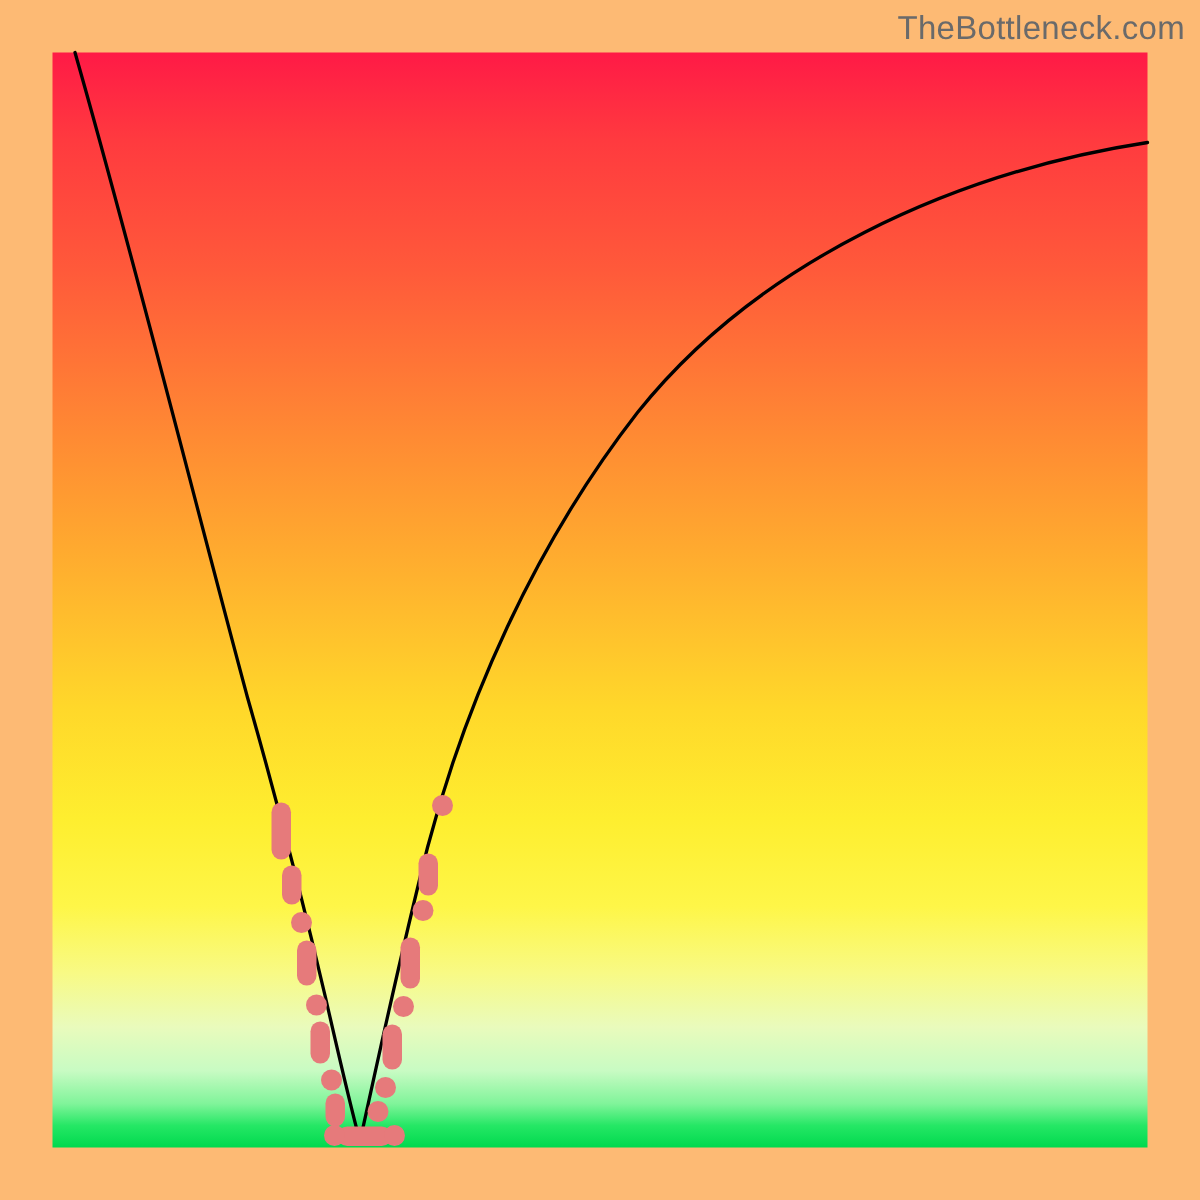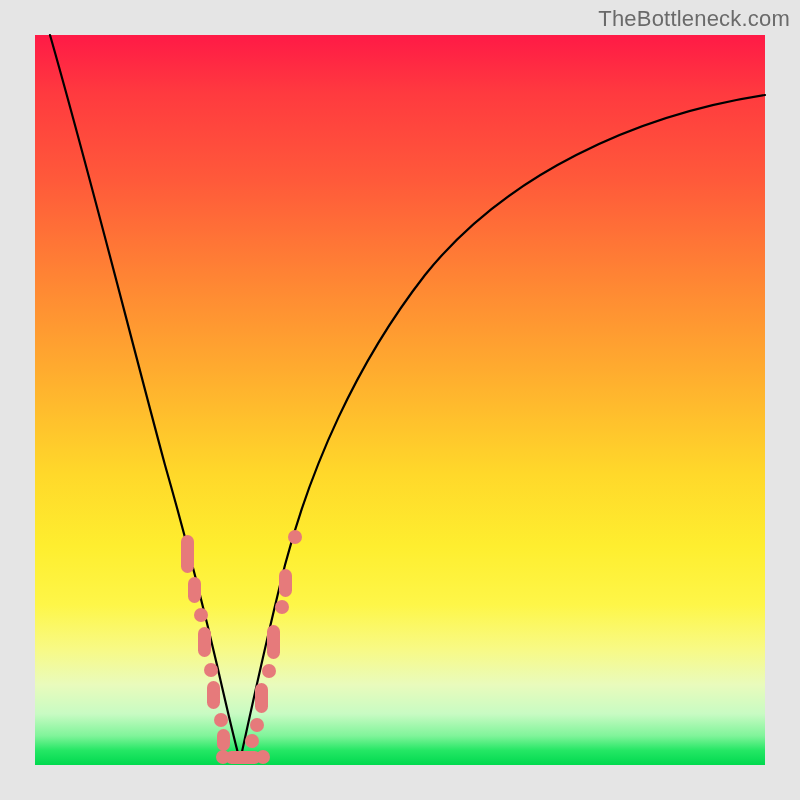--- a/index.html
+++ b/index.html
@@ -10,21 +10,21 @@
     background: #000;
     overflow: hidden;
     font-family: Arial, Helvetica, sans-serif;
   }
   .frame {
     position: absolute;
     left: 0;
     top: 0;
     width: 800px;
     height: 800px;
-    background: #e5e5e5;
+    background: #fdba74;
   }
   .plot-area {
     position: absolute;
     left: 35px;
     top: 35px;
     width: 730px;
     height: 730px;
     background: linear-gradient(
       to bottom,
       #ff1a46 0%,

